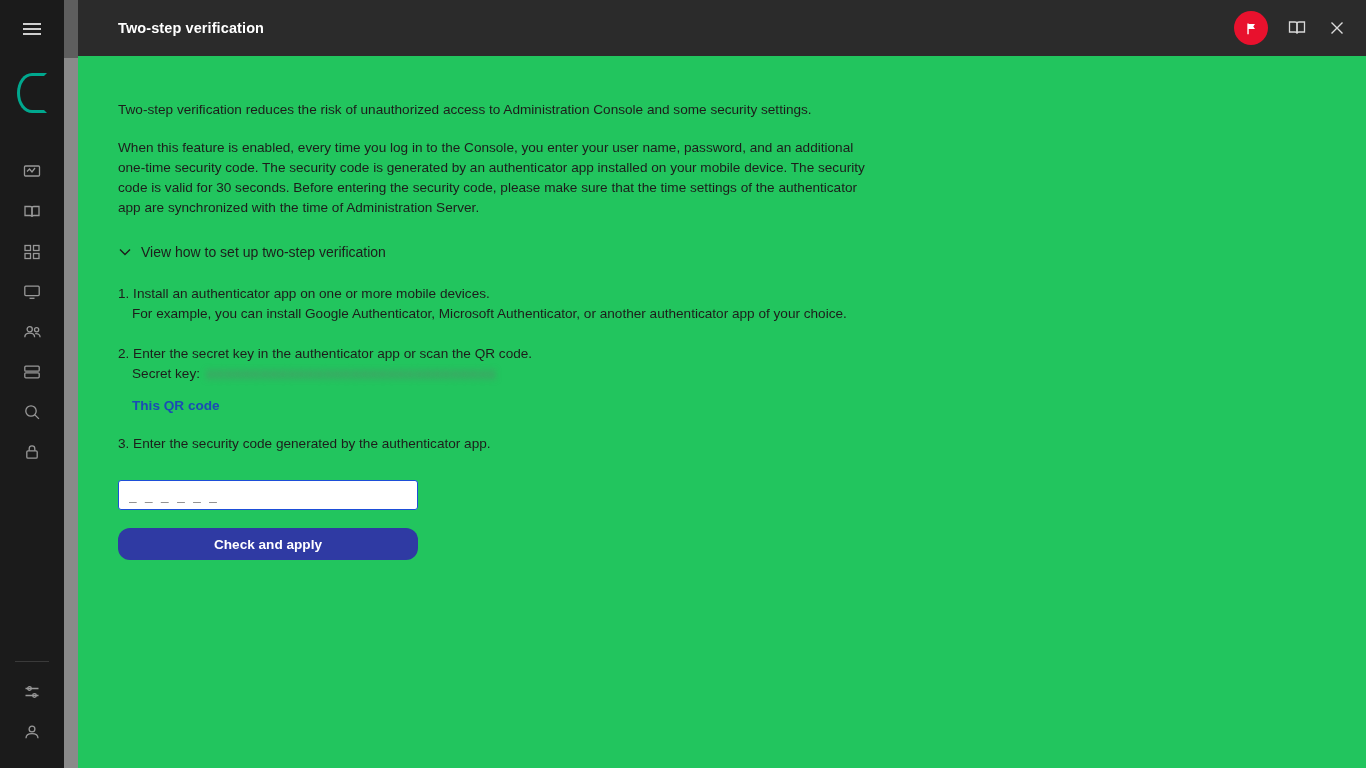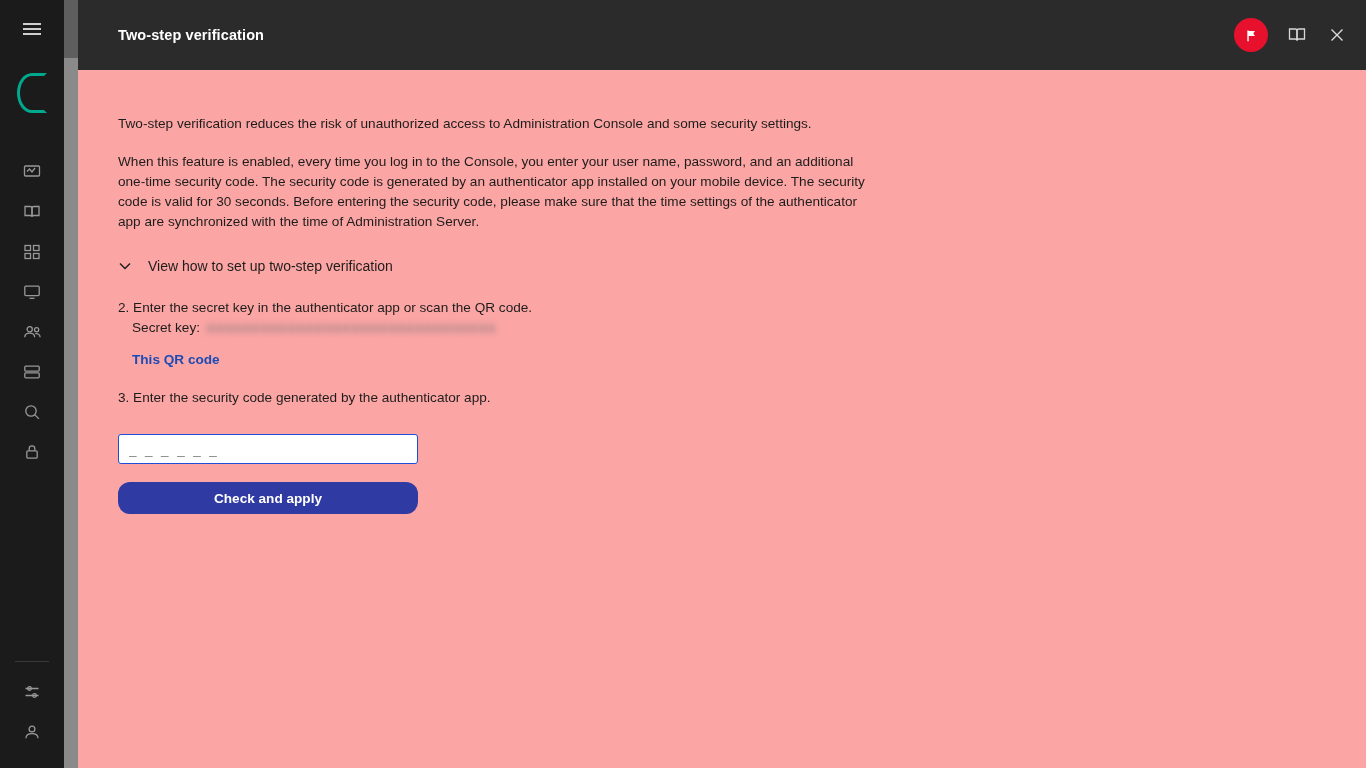--- a/index.html
+++ b/index.html
@@ -126,21 +126,21 @@
     position: absolute;
     left: 78px; top: 0;
     width: 1288px;
     height: 768px;
     background: #fbfbfb;
     z-index: 4;
     display: flex;
     flex-direction: column;
   }
   .blade-header {
-    height: 70px;
+    height: 56px;
     background: #2b2b2b;
     display: flex;
     align-items: center;
     padding: 0 18px 0 40px;
     box-sizing: border-box;
   }
   .blade-title {
     color: #ffffff;
     font-size: 14.5px;
     font-weight: bold;
@@ -165,41 +165,41 @@
     width: 22px;
     height: 22px;
     display: flex;
     align-items: center;
     justify-content: center;
     color: #dcdcdc;
   }
 
   .blade-body {
     flex: 1;
-    background: #fca5a5;
+    background: #22c55e;
     padding: 44px 40px 0 40px;
     box-sizing: border-box;
     overflow: hidden;
   }
   .content {
     max-width: 900px;
   }
   p.lead {
     font-size: 13.6px;
     line-height: 20px;
     margin: 0 0 20px 0;
     color: #1d1d1b;
     max-width: 760px;
   }
   p.lead.first { margin-bottom: 18px; }
 
   .disclosure {
     display: flex;
     align-items: center;
-    gap: 16px;
+    gap: 9px;
     margin: 26px 0 24px 0;
     cursor: pointer;
     width: max-content;
   }
   .chev {
     width: 14px;
     height: 14px;
     color: #1d1d1b;
     display: block;
   }
@@ -401,20 +401,24 @@
         <p class="lead first">Two-step verification reduces the risk of unauthorized access to Administration Console and some security settings.</p>
         <p class="lead">When this feature is enabled, every time you log in to the Console, you enter your user name, password, and an additional one-time security code. The security code is generated by an authenticator app installed on your mobile device. The security code is valid for 30 seconds. Before entering the security code, please make sure that the time settings of the authenticator app are synchronized with the time of Administration Server.</p>
 
         <div class="disclosure">
           <svg class="chev" viewBox="0 0 14 14" fill="none" stroke="#1d1d1b" stroke-width="1.4">
               <path d="M2 4.5l5 5 5-5"></path>
             </svg>
           <span class="disclosure-label">View how to set up two-step verification</span>
         </div>
 
+        <div class="step">
+          <div class="step-line">1. Install an authenticator app on one or more mobile devices.</div>
+          <div class="step-sub">For example, you can install Google Authenticator, Microsoft Authenticator, or another authenticator app of your choice.</div>
+        </div>
 
         <div class="step">
           <div class="step-line">2. Enter the secret key in the authenticator app or scan the QR code.</div>
           <div class="secret-row">
             <span class="step-line">Secret key:</span>
             <span class="secret-blur">XXXXXXXXXXXXXXXXXXXXXXXXXXXXXXXX</span>
           </div>
           <a class="link" href="#">This QR code</a>
         </div>
 

